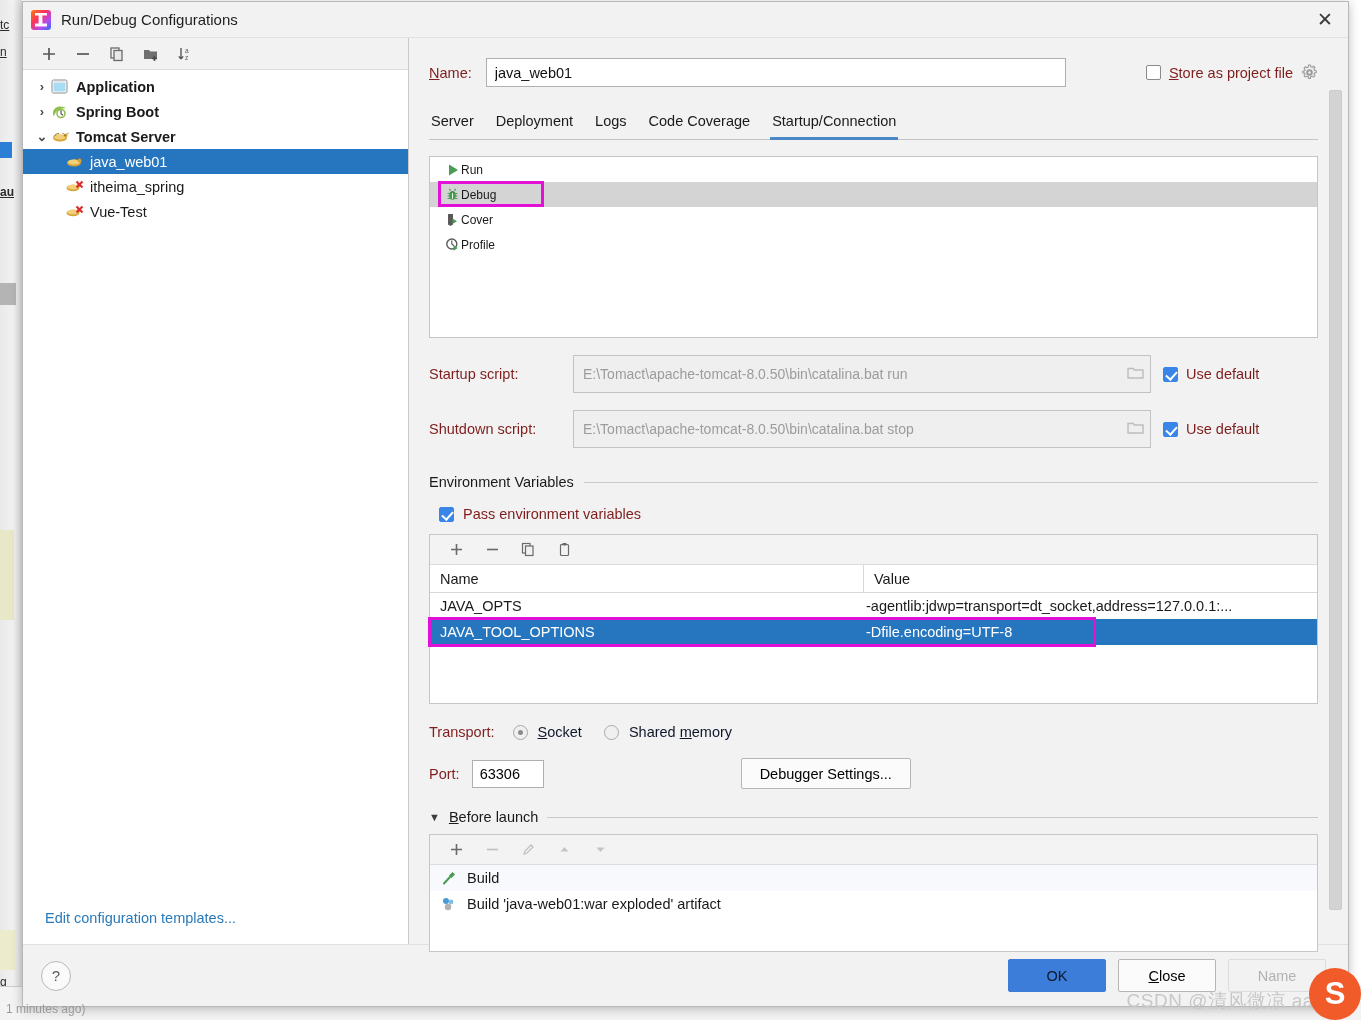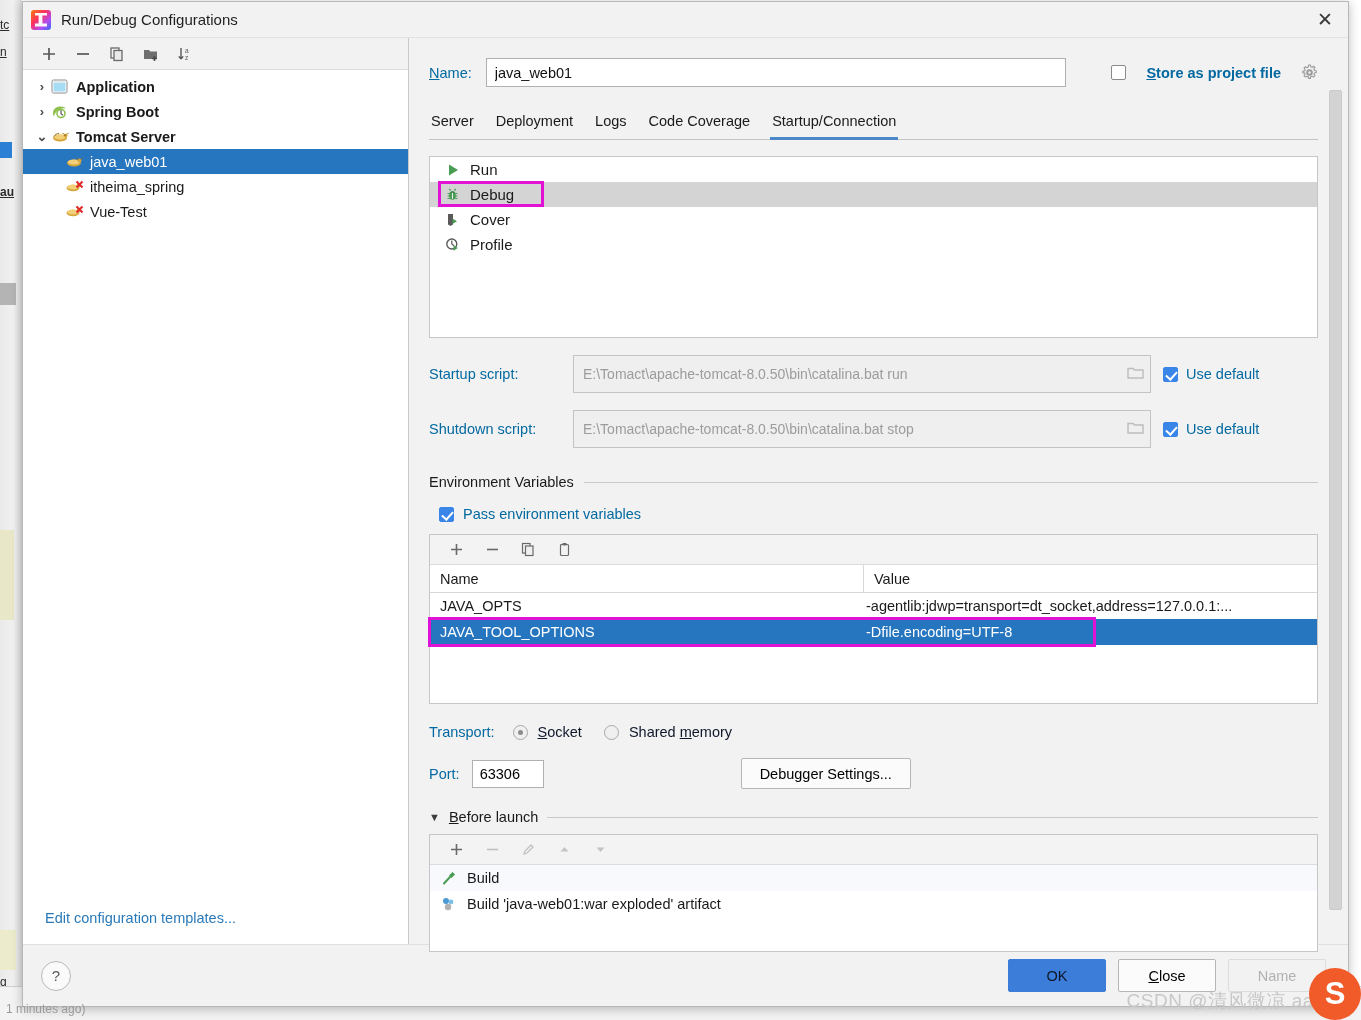--- a/index.html
+++ b/index.html
@@ -74,47 +74,47 @@
 
   .edit-templates { height: 52px; display: flex; align-items: center; padding-left: 22px;
      color: #2a7ab9; font-size: 14.5px; cursor: pointer; background:#fff; flex:none;}
 
   
   .right { flex: 1; display: flex; flex-direction: column; background: #f2f2f2;
      padding: 0 0 0 0; min-width: 0; position: relative; }
   .right-inner { padding: 20px 30px 0 20px; flex:1; display:flex; flex-direction:column; min-height:0;}
 
   .name-row { display: flex; align-items: center; gap: 14px; margin-bottom: 22px; }
-  .lbl { font-size: 14.5px; color: #0369a1; white-space: nowrap; }
+  .lbl { font-size: 14.5px; color: #7f1d1d; white-space: nowrap; }
   .lbl u { text-decoration: underline; }
   .name-input { flex: 0 0 580px; height: 29px; border: 1px solid #b0b0b0; background: #fff;
      padding: 0 8px; font-size: 14.5px; font-family:"Liberation Sans", sans-serif; color:#111; }
-  .store-wrap { display:flex; align-items:center; gap:20px; margin-left:auto;font-weight:bold; }
+  .store-wrap { display:flex; align-items:center; gap:8px; margin-left:auto; }
 
   .cbx { width: 15px; height: 15px; border: 1px solid #8a8a8a; background: #fff; flex:none;
      display:inline-block; position:relative; border-radius:2px; cursor:pointer;}
   .cbx.checked { background: #3a86e8; border-color:#3a86e8; }
   .cbx.checked::after { content:""; position:absolute; left:4px; top:1px; width:5px; height:9px;
      border:solid #fff; border-width:0 2px 2px 0; transform: rotate(42deg); }
 
   .gear { width:17px;height:17px; color:#9a9a9a; }
 
   
   .tabs { display: flex; align-items: flex-end; gap: 18px; border-bottom: 1px solid #c4c4c4;
      margin-bottom: 0; }
   .tab { padding: 4px 2px 8px 2px; font-size: 14.5px; color: #1a1a1a; cursor: pointer;
      border-bottom: 3px solid transparent; margin-bottom:-1px; }
   .tab.active { border-bottom-color: #4a88c7; }
 
   .tabpanel { flex:1; display:flex; flex-direction:column; min-height:0; padding-top:16px;}
 
   
   .runbox { border: 1px solid #c6c6c6; background: #fff; height: 182px; flex:none; }
-  .runrow { height: 25px; display: flex; align-items: center; padding-left: 14px; gap: 9px;
-     font-size: 15px; cursor: pointer; position: relative; }
+  .runrow { height: 25px; display: flex; align-items: center; padding-left: 14px; 
+     font-size: 12px; cursor: pointer; position: relative; }
   .runrow.selrow { background: #d4d4d4; }
   .runrow .rico { width: 17px; height:17px; display:flex; align-items:center; justify-content:center; flex:none;}
 
   
   .anno { position: absolute; border: 3px solid #e211d6; pointer-events: none; z-index: 30; }
 
   
   .scriptrow { display: flex; align-items: center; gap: 12px; margin-top: 17px; }
   .scriptrow .lbl { width: 132px; }
   .fieldbox { flex: 1; height: 38px; border: 1px solid #c3c3c3; background: #efefef;

